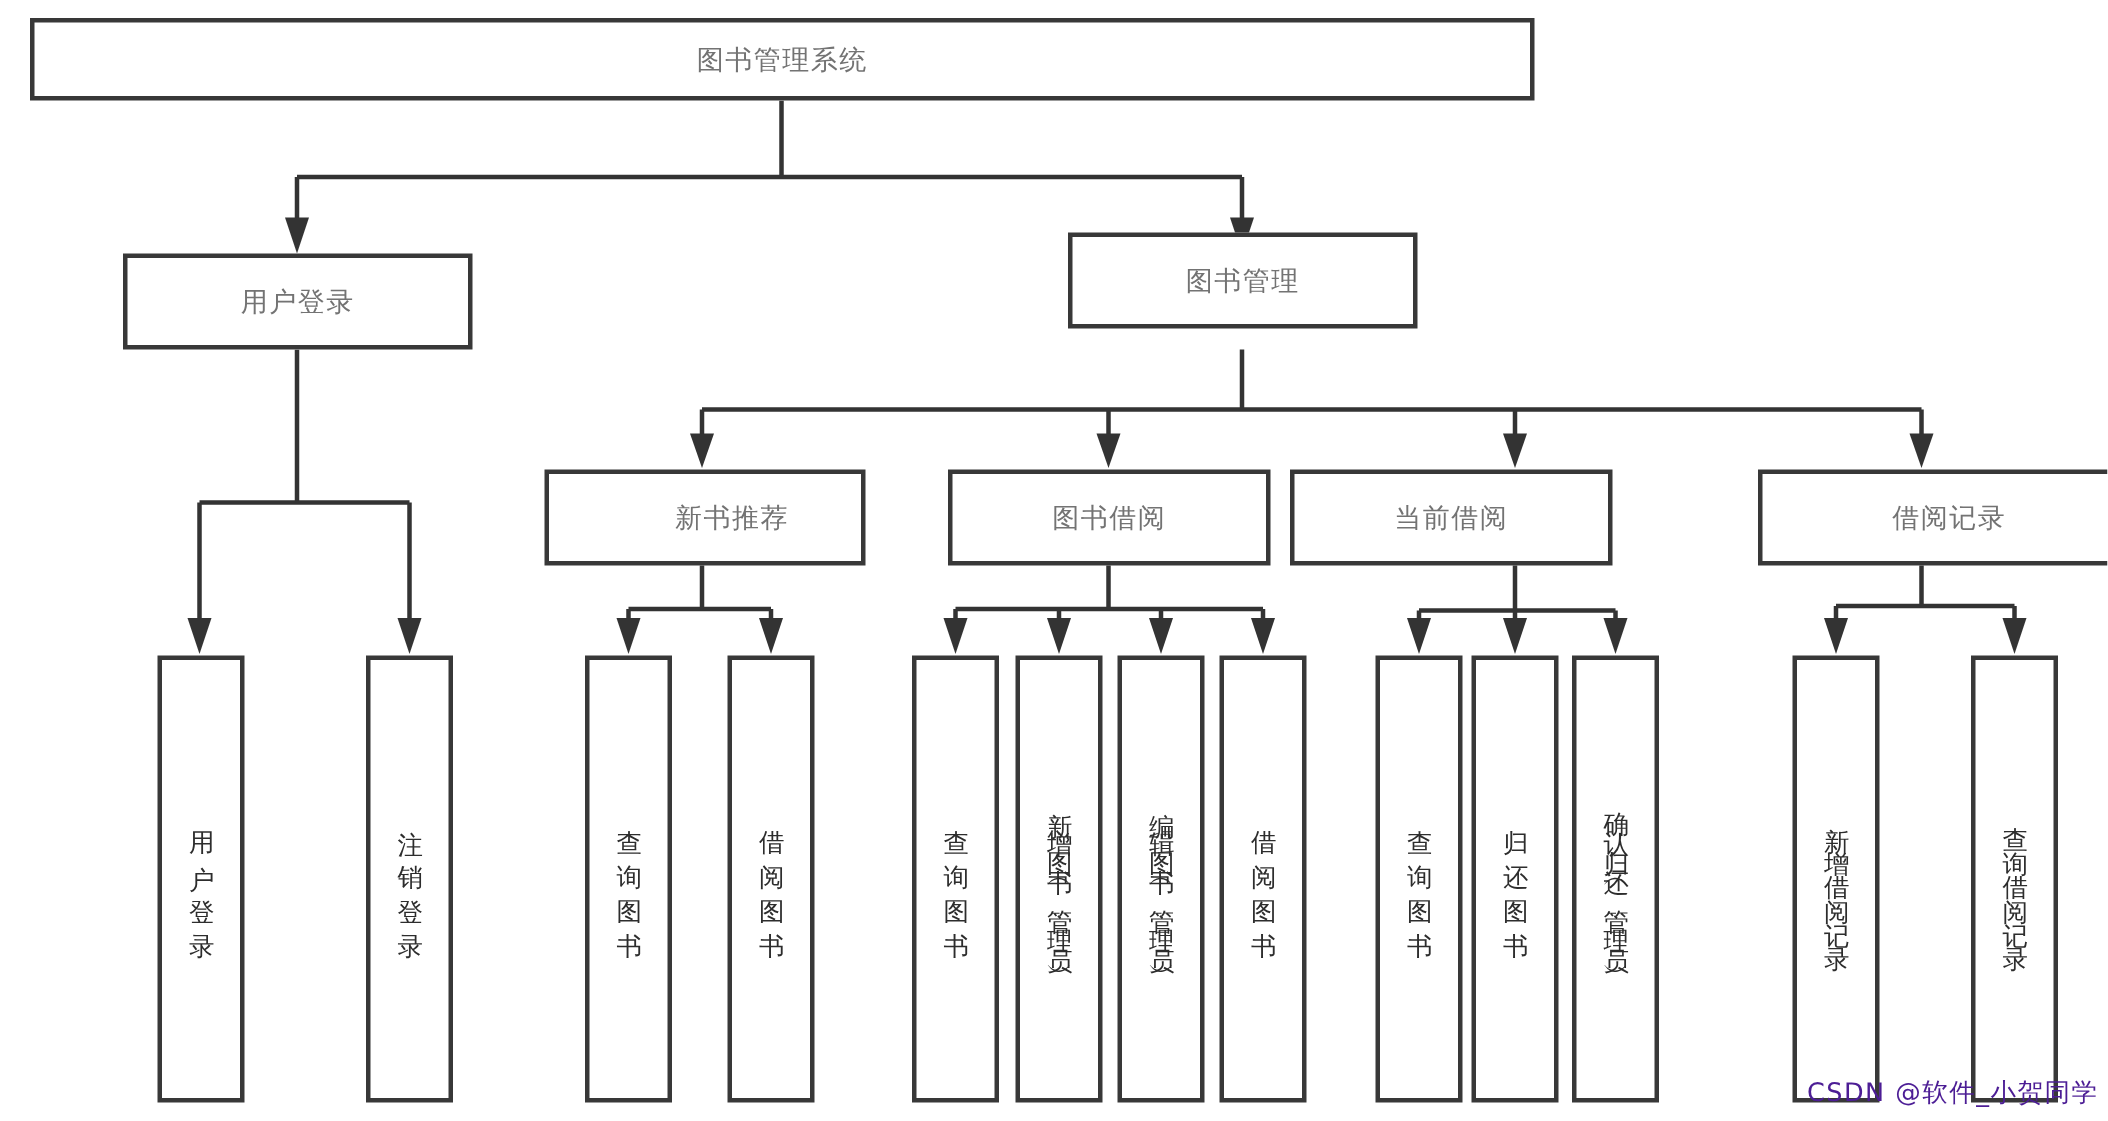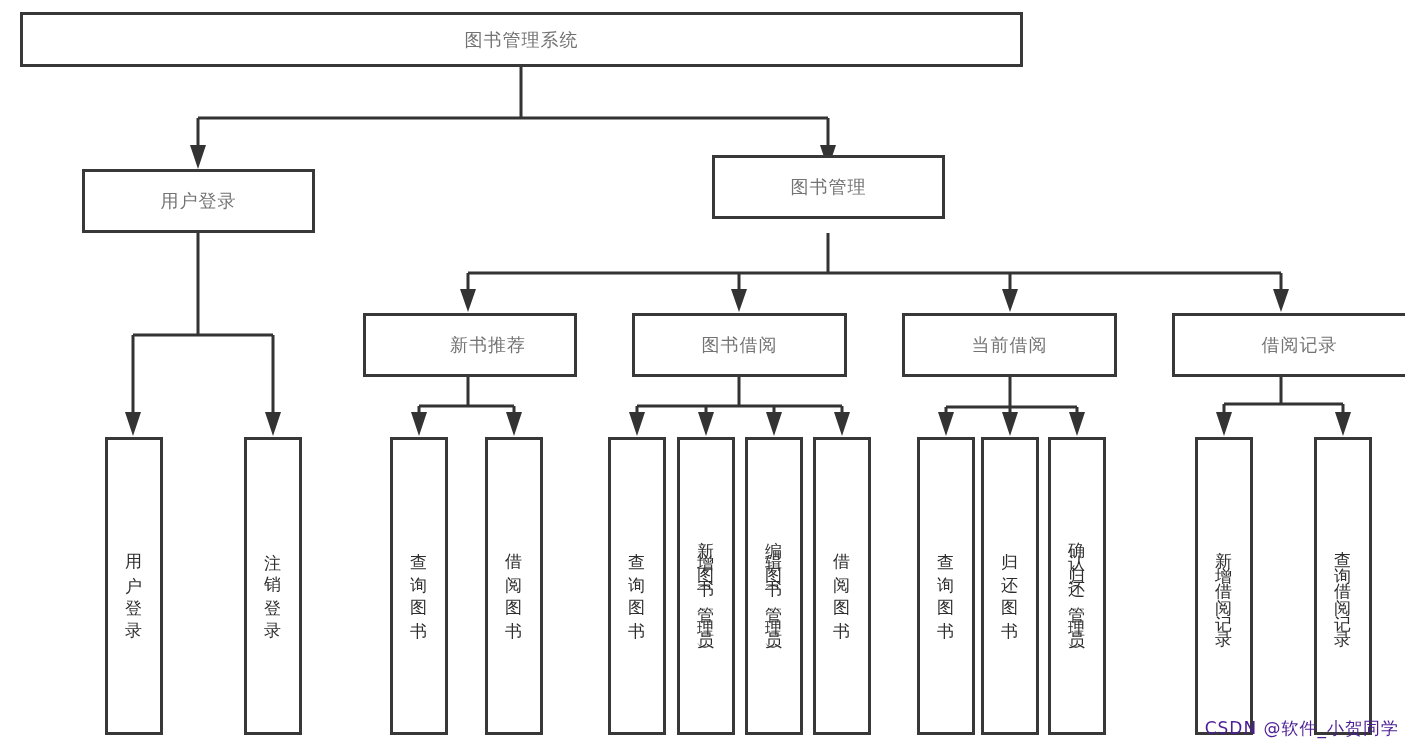--- a/index.html
+++ b/index.html
@@ -19,21 +19,21 @@
     display:flex;align-items:center;justify-content:center;
     color:#737373;
     z-index:2;
   }
   .hnode{font-size:18px;letter-spacing:1px;}
   #n-root{left:20px;top:12px;width:1003px;height:55px;}
   #n-login{left:82px;top:169px;width:233px;height:64px;}
   #n-mgmt{left:712px;top:155px;width:233px;height:64px;}
   #n-rec{left:363px;top:313px;width:214px;height:64px;padding-left:36px;}
   #n-bor{left:632px;top:313px;width:215px;height:64px;}
-  #n-cur{left:902px;top:313px;width:215px;height:64px;}
+  #n-cur{left:860px;top:313px;width:215px;height:64px;}
   #n-recd{left:1172px;top:313px;width:255px;height:64px;}
   .leaf{
     position:absolute;
     top:437px;height:298px;width:58px;
     writing-mode:vertical-rl;
     font-size:17px;
     color:#2d2d2d;
     line-height:58px;
   }
   .sp4{letter-spacing:23px;}

